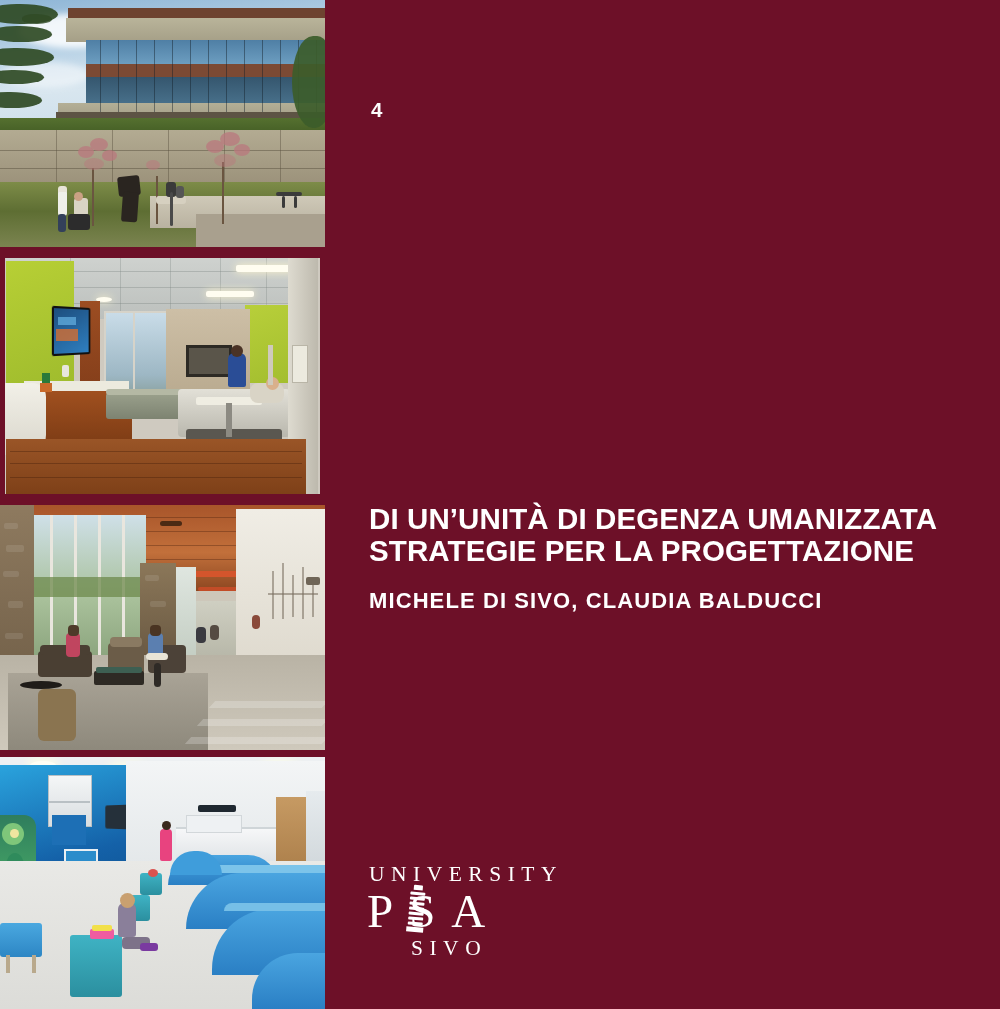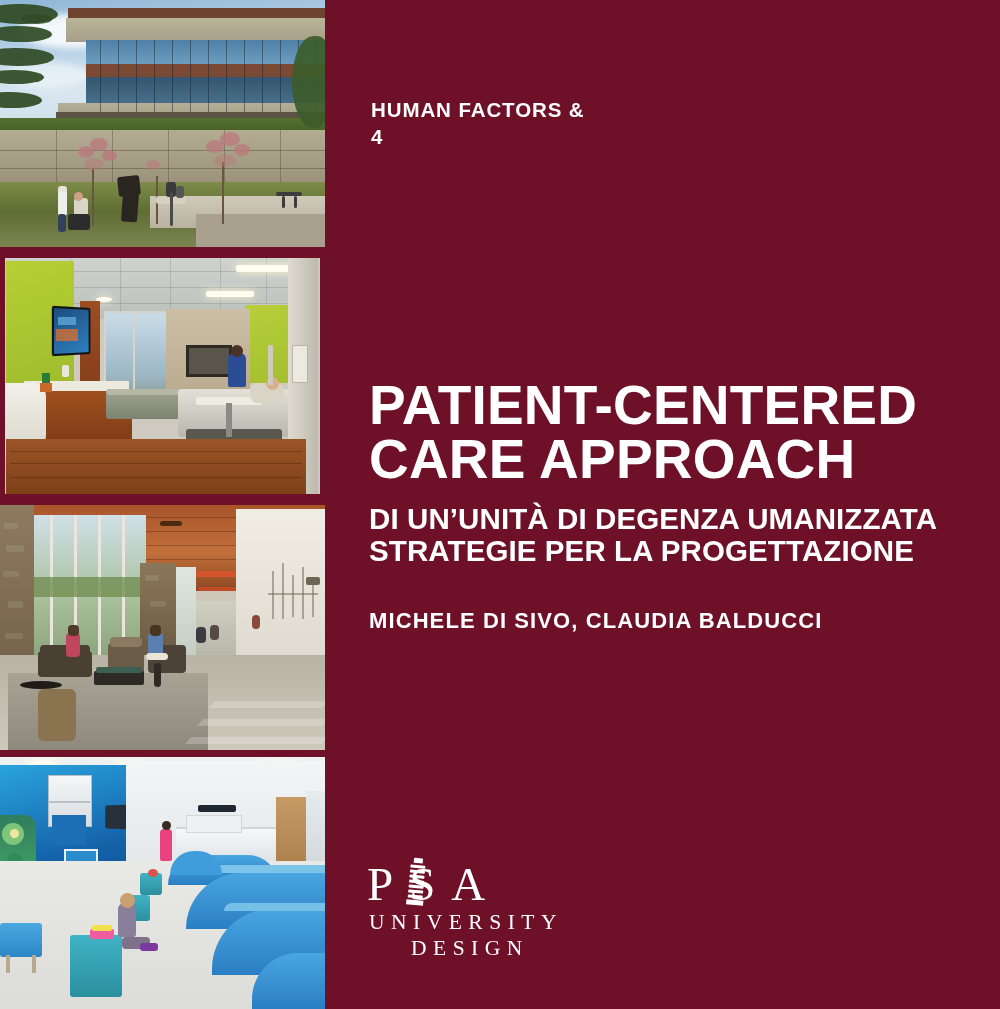--- a/index.html
+++ b/index.html
@@ -191,21 +191,21 @@
     font-size:55px;font-weight:700;line-height:.99;
     letter-spacing:.2px;text-transform:uppercase;
     font-family:"Liberation Sans", sans-serif;
   }
   #subtitle-block{position:absolute;left:44px;top:503px;width:620px;color:#fff;}
   .subtitle-line{
     font-size:29.5px;font-weight:700;line-height:1.07;
     letter-spacing:.1px;text-transform:uppercase;
   }
   #authors{
-    position:absolute;left:44px;top:608px;width:620px;color:#fff;
+    position:absolute;left:44px;top:588px;width:620px;color:#fff;
     font-size:22px;font-weight:700;letter-spacing:1.1px;text-transform:uppercase;
   }
 
   
   #publisher{position:absolute;left:42px;top:860px;width:220px;color:#fff;}
   #logo-wordmark{
     position:relative;height:48px;
     font-family:"Liberation Serif", serif;
     font-size:47px;line-height:48px;font-weight:400;letter-spacing:7px;
     color:#ffffff;white-space:nowrap;
@@ -508,49 +508,44 @@
     </div>
 
     <div class="divider" style="top:247px;height:6px;"></div>
     <div class="divider" style="top:499px;height:6px;"></div>
     <div class="divider" style="top:750px;height:7px;"></div>
   </div>
 
   <div id="right-panel">
 
     <div id="series-block">
-      <div class="series-line">HUMAN FACTORS &amp;</div>
       <div id="series-number">4</div>
     </div>
 
-    <div id="title-block">
-      <div class="title-line">PATIENT-CENTERED</div>
-      <div class="title-line">CARE APPROACH</div>
-    </div>
 
     <div id="subtitle-block">
       <div class="subtitle-line">DI UN’UNITÀ DI DEGENZA UMANIZZATA</div>
       <div class="subtitle-line">STRATEGIE PER LA PROGETTAZIONE</div>
     </div>
 
     <div id="authors">MICHELE DI SIVO, CLAUDIA BALDUCCI</div>
 
     <div id="publisher">
+      <div id="logo-university">UNIVERSITY</div>
       <div id="logo-wordmark">
         <span class="pisa-letters">P</span><span class="pisa-letters">SA</span>
         <span id="tower">
           <span class="t-cap"></span>
           <span class="t-band" style="top:7px;"></span>
           <span class="t-band" style="top:12px;"></span>
           <span class="t-band" style="top:17px;"></span>
           <span class="t-band" style="top:22px;"></span>
           <span class="t-band" style="top:27px;"></span>
           <span class="t-band" style="top:32px;"></span>
           <span class="t-band" style="top:37px;"></span>
           <span class="t-base"></span>
         </span>
       </div>
-      <div id="logo-university">UNIVERSITY</div>
-      <div id="logo-press">DESIGN</div>
+      <div id="logo-press">SIVO</div>
     </div>
 
   </div>
 </div>
 
 </body></html>

